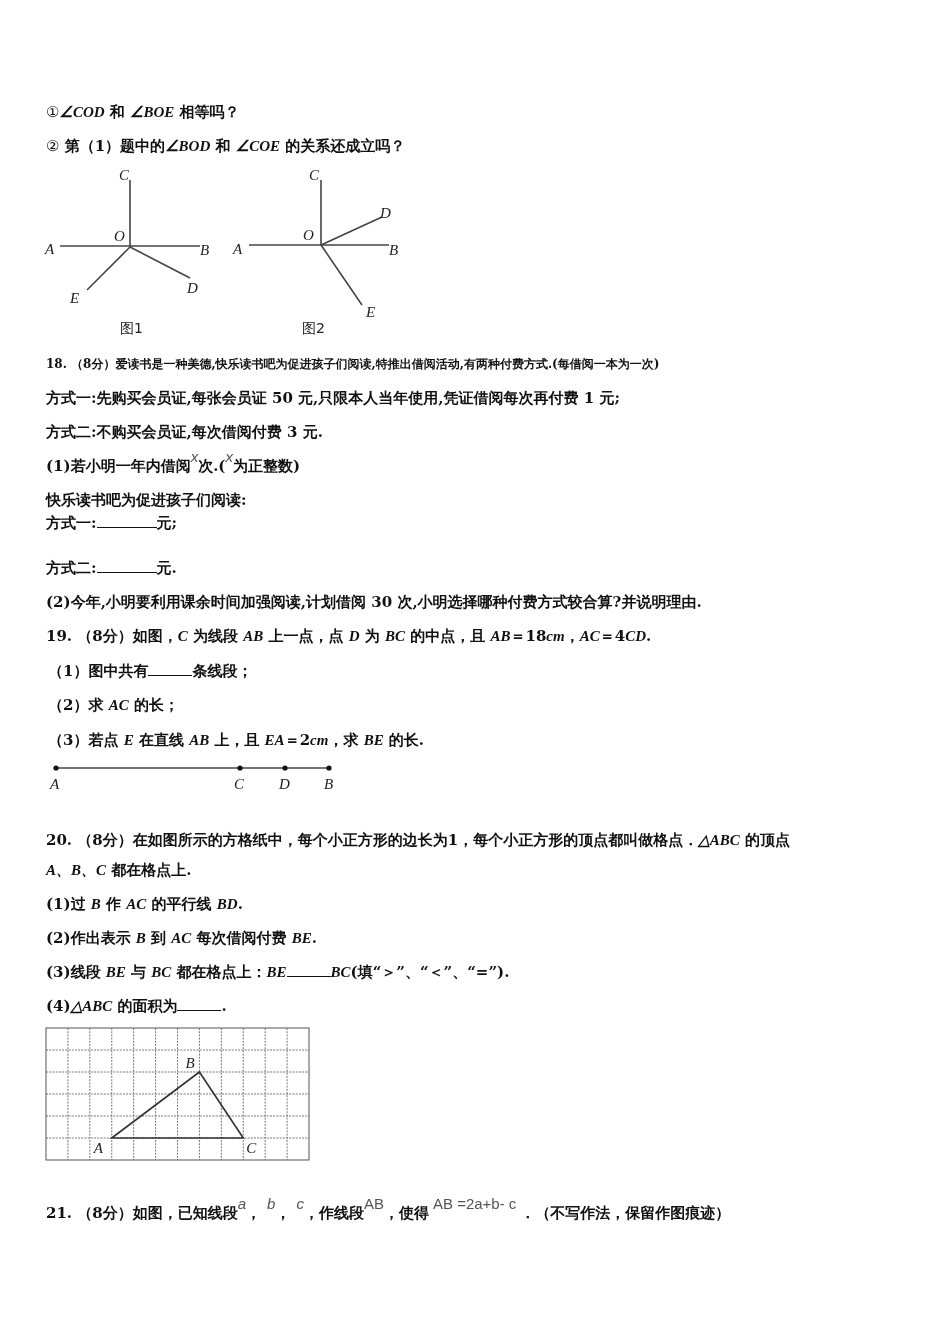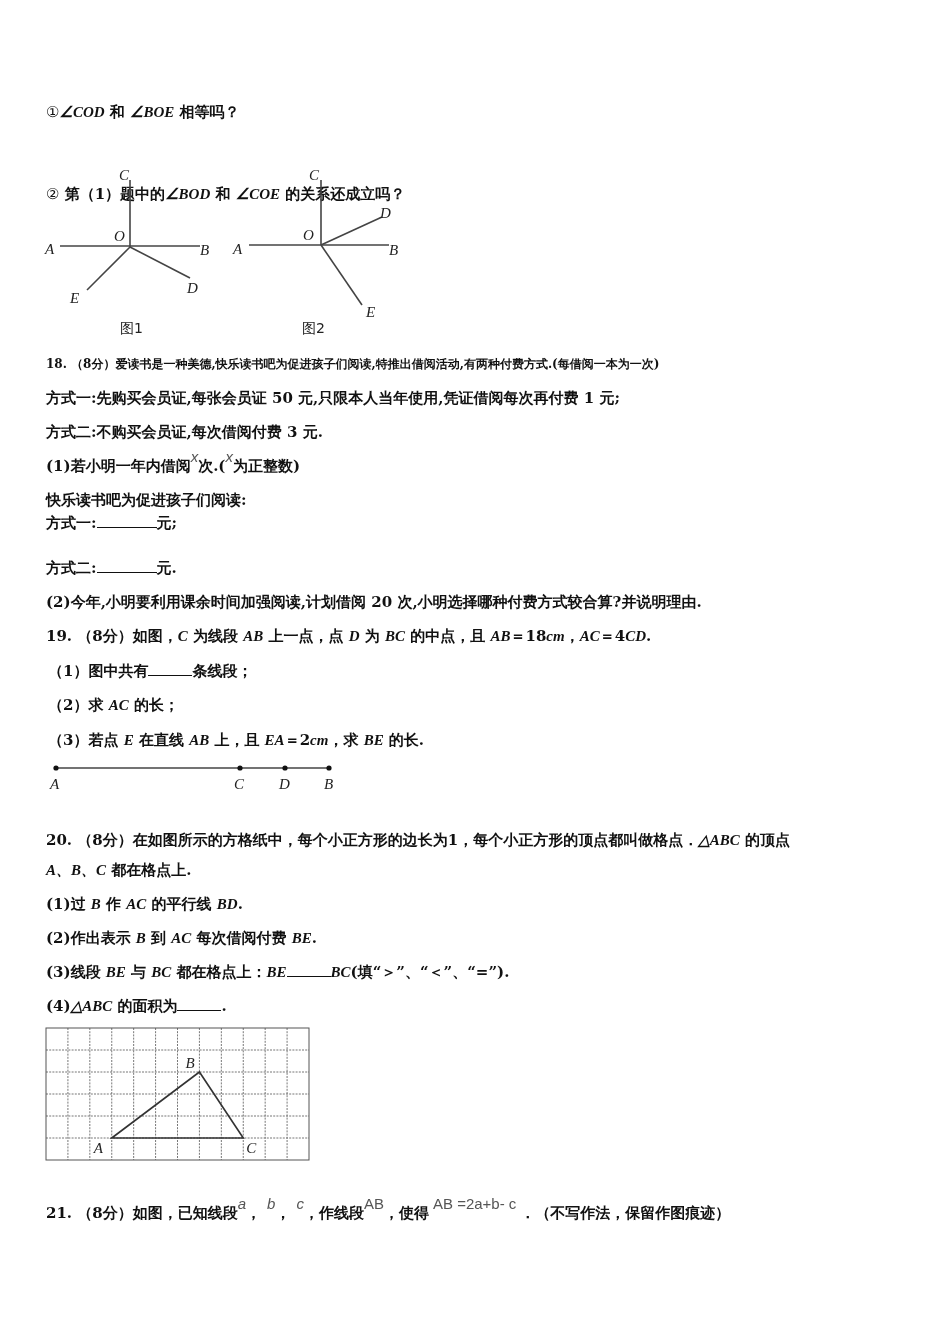--- a/index.html
+++ b/index.html
@@ -13,21 +13,21 @@
   .fig { position: absolute; }
   .math-sup { position: relative; top: -9px; font-family: "Liberation Sans", sans-serif; font-weight: normal; font-style: italic; font-size: 15px; color: #555; }
   .math-sup.up { font-style: normal; }
 </style>
 </head>
 <body>
 
 <div class="line" style="top:102px;">
   <span style="font-weight:normal;">①</span><span class="it">∠COD</span><span> 和 </span><span class="it">∠BOE</span><span> 相等吗？</span>
 </div>
-<div class="line" style="top:136px;margin-top:48px;">
+<div class="line" style="top:136px;">
   <span style="font-weight:normal;">②</span><span> 第（1）题中的</span><span class="it">∠BOD</span><span> 和 </span><span class="it">∠COE</span><span> 的关系还成立吗？</span>
 </div>
 
 <svg class="fig" style="left:0;top:0;" width="950" height="345">
   <g stroke="#444" stroke-width="1.6" fill="none">
     <line x1="130" y1="180" x2="130" y2="247"></line>
     <line x1="60" y1="246" x2="200" y2="246"></line>
     <line x1="130" y1="247" x2="87" y2="290"></line>
     <line x1="130" y1="247" x2="190" y2="278"></line>
   </g>
@@ -60,21 +60,21 @@
 <div class="line" style="top:456px;">
   <span>(1)若小明一年内借阅</span><span class="math-sup">x</span><span>次.(</span><span class="math-sup">x</span><span>为正整数)</span>
 </div>
 <div class="line" style="top:490px;">快乐读书吧为促进孩子们阅读:</div>
 <div class="line" style="top:513px;">
   <span>方式一:</span><span class="blank" style="width:60px;"></span><span>元;</span>
 </div>
 <div class="line" style="top:558px;">
   <span>方式二:</span><span class="blank" style="width:60px;"></span><span>元.</span>
 </div>
-<div class="line" style="top:592px;">(2)今年,小明要利用课余时间加强阅读,计划借阅 20 次,小明选择哪种付费方式较合算?并说明理由.</div>
+<div class="line" style="top:592px;">(2)今年,小明要利用课余时间加强阅读,计划借阅 30 次,小明选择哪种付费方式较合算?并说明理由.</div>
 
 <div class="line" style="top:626px;">
   <span>19. （8分）如图，</span><span class="it">C</span><span> 为线段 </span><span class="it">AB</span><span> 上一点，点 </span><span class="it">D</span><span> 为 </span><span class="it">BC</span><span> 的中点，且 </span><span class="it">AB</span><span>＝18</span><span class="it">cm</span><span>，</span><span class="it">AC</span><span>＝4</span><span class="it">CD</span><span>.</span>
 </div>
 <div class="line" style="top:661px;left:48px;">
   <span>（1）图中共有</span><span class="blank" style="width:44px;"></span><span>条线段；</span>
 </div>
 <div class="line" style="top:695px;left:48px;">
   <span>（2）求 </span><span class="it">AC</span><span> 的长；</span>
 </div>

